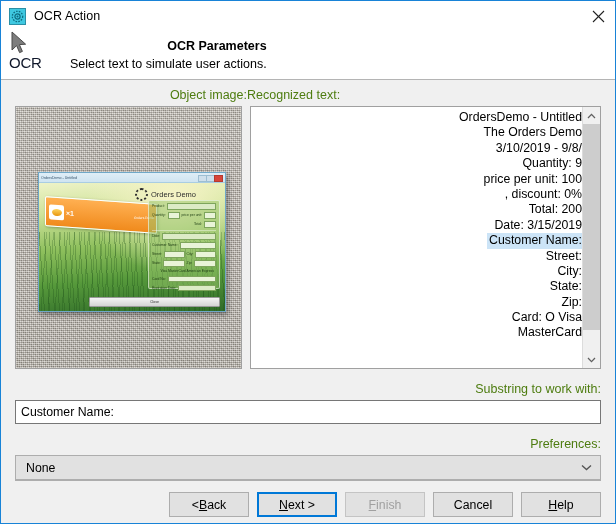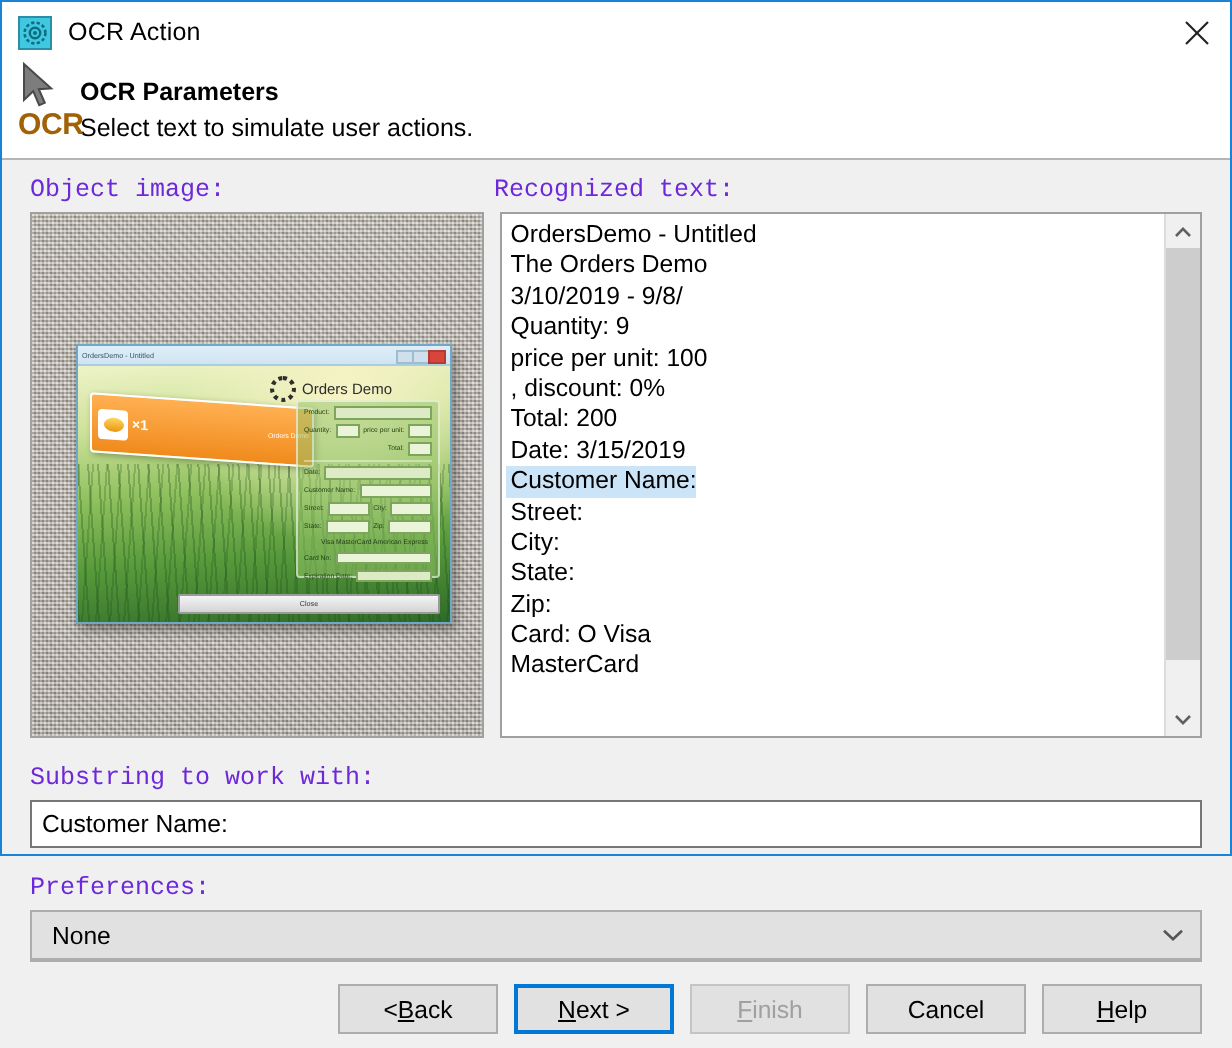--- a/index.html
+++ b/index.html
@@ -16,26 +16,27 @@
     font-size: 12px;
     color: #000;
     -webkit-font-smoothing: antialiased;
   }
 
   
   .window {
     position: absolute;
     left: 0; top: 0;
     width: 616px;
-    height: 428px;
+    height: 524px;
     box-sizing: border-box;
     border: 1px solid #1883d7;
     background: #f0f0f0;
     display: flex;
     flex-direction: column;
+    text-align: right;
   }
 
   
   .titlebar {
     height: 30px;
     min-height: 30px;
     background: #ffffff;
     display: flex;
     align-items: center;
     padding-left: 8px;
@@ -91,26 +92,26 @@
   .header-logo .cursor {
     position: absolute;
     left: 4px;
     top: 3px;
   }
   .header-logo .ocr-word {
     position: absolute;
     left: 3px;
     top: 26px;
     font-size: 15px;
-    font-weight: bold;
-    color: #a16207;
+    font-weight: normal;
+    color: #0f172a;
     letter-spacing: -0.2px;
   }
   .header-texts {
-    margin-left: 39px;
+    margin-left: 69px;
   }
   .header-title {
     font-size: 12.5px;
     font-weight: bold;
     color: #000;
     margin-bottom: 4px;
   }
   .header-sub {
     font-size: 12.5px;
     color: #000;
@@ -122,22 +123,21 @@
     position: relative;
     padding: 0 14px;
   }
 
   .row-labels {
     display: flex;
     padding-top: 8px;
   }
   .label {
     font-size: 12.5px;
-    color: #6d28d9;
-    font-family: Liberation Mono, monospace;
+    color: #4d7c0f;
   }
   .label-obj { width: 232px; }
 
   .panes {
     display: flex;
     margin-top: 4px;
   }
 
   
   .objimg {

